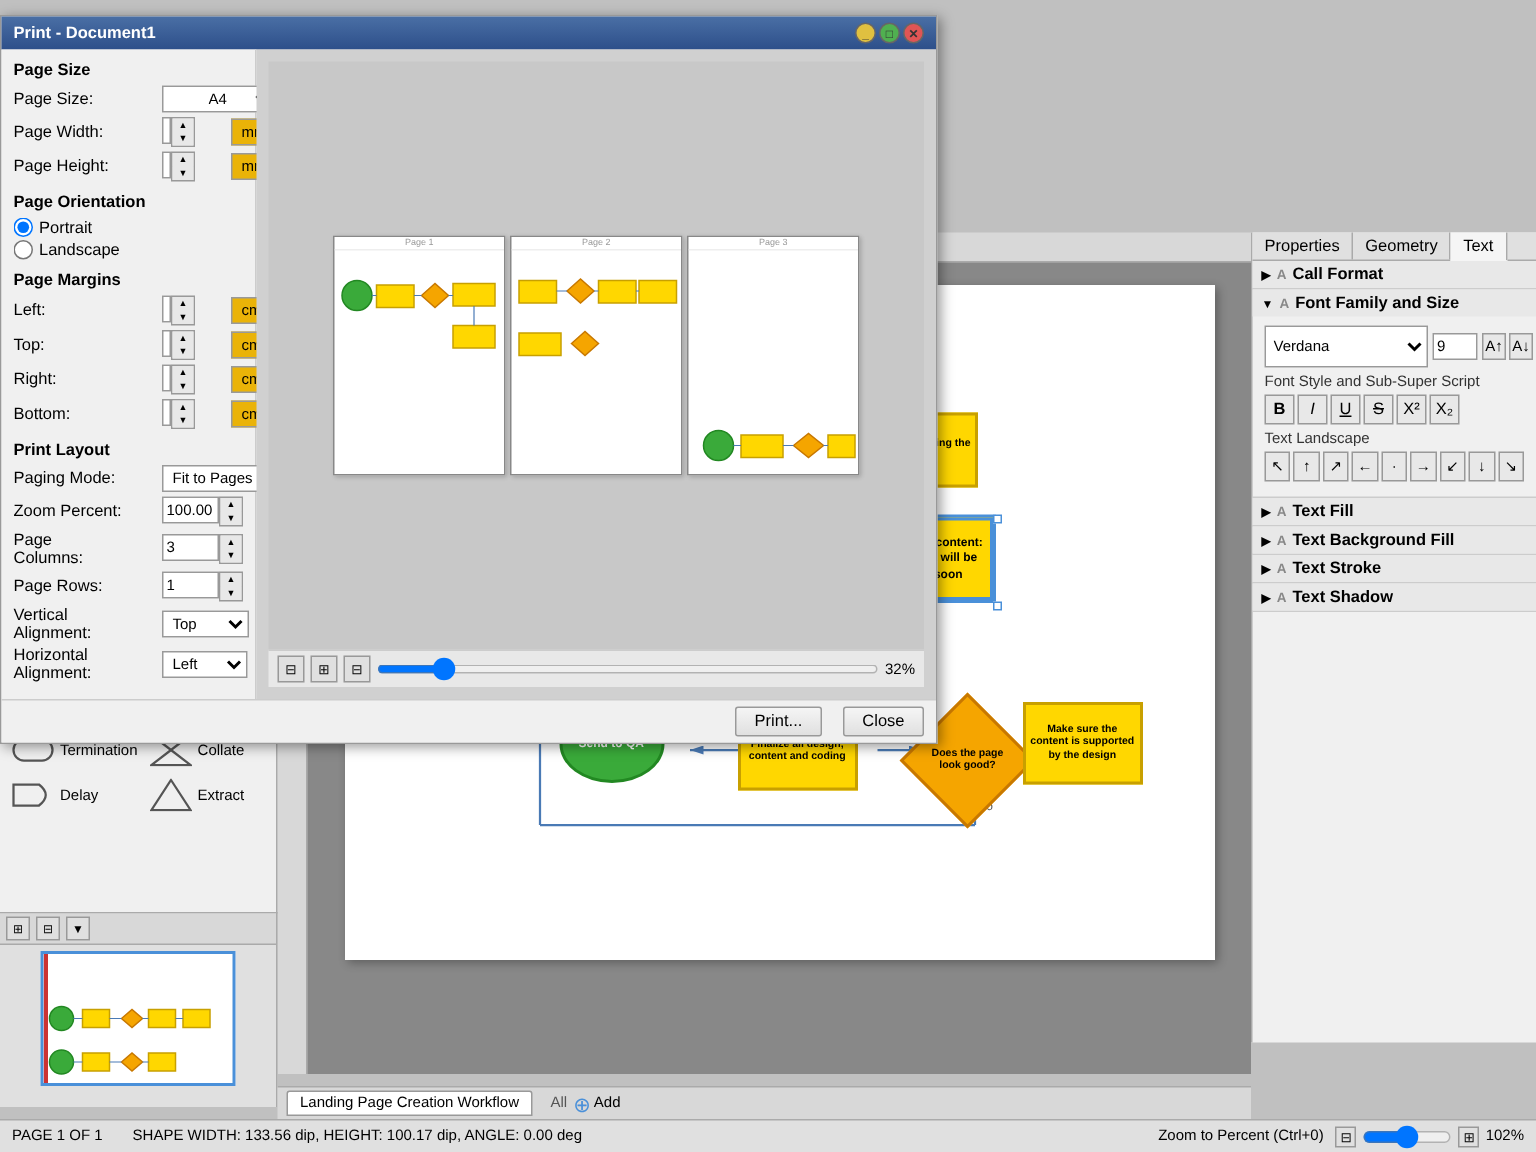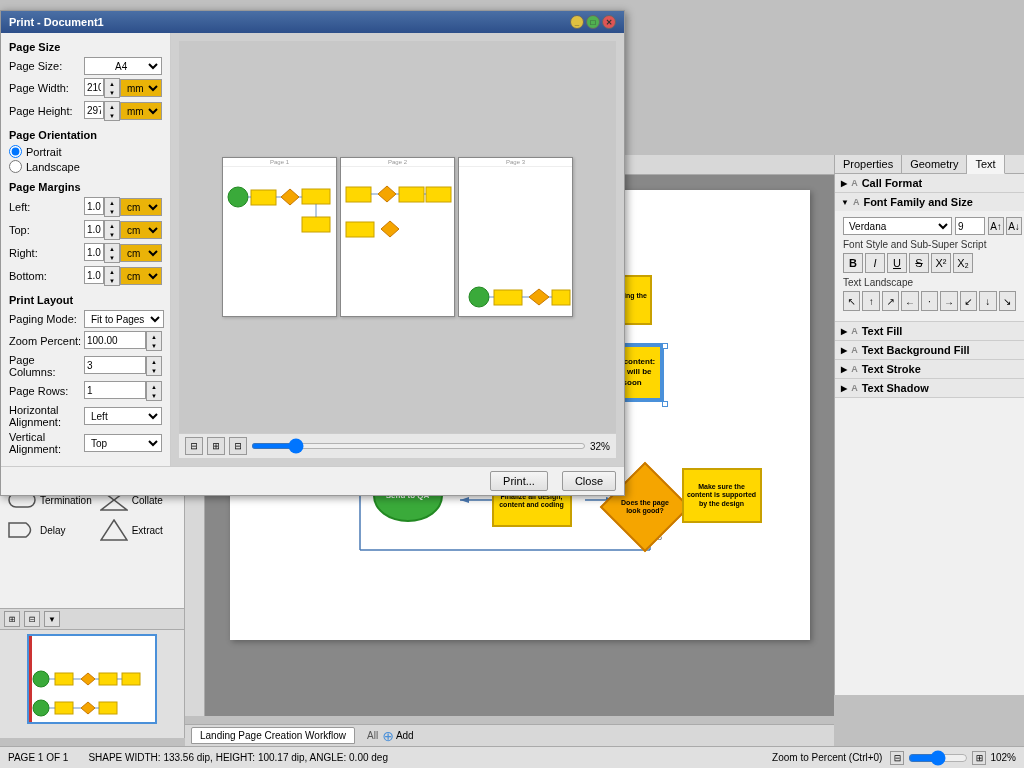--- a/index.html
+++ b/index.html
@@ -53,20 +53,21 @@
       margin-top: 8px;
       font-size: 11px;
     }
     .section-title:first-child { margin-top: 0; }
 
     .form-row {
       display: flex;
       align-items: center;
       margin-bottom: 3px;
       font-size: 11px;
+      gap: 24px;
     }
     .form-row label { width: 75px; flex-shrink: 0; }
     .form-row input[type="text"], .form-row select {
       flex: 1;
       font-size: 10px;
       padding: 1px 2px;
       border: 1px solid #999;
       background: white;
       height: 18px;
     }
@@ -213,21 +214,21 @@
       margin-bottom: 4px;
       font-size: 11px;
       gap: 3px;
     }
     .prop-select {
       flex: 1;
       font-size: 10px;
       padding: 1px;
       border: 1px solid #999;
       background: white;
-      height: 18px;
+      height: 28px;
     }
     .font-size-box {
       width: 30px;
       font-size: 10px;
       padding: 1px 2px;
       border: 1px solid #999;
       background: white;
       height: 18px;
     }
     .text-format-btns { display: flex; gap: 2px; margin-bottom: 4px; }
@@ -920,34 +921,34 @@
         <div class="spinbox">
           <input type="text" value="1" style="">
           <div class="spinbox-btns">
             <button class="spinbox-btn">▲</button>
             <button class="spinbox-btn">▼</button>
           </div>
         </div>
       </div>
 
       <div class="form-row">
+        <label>Vertical Alignment:</label>
+        <select style="flex:1;font-size:10px;border:1px solid #999;height:18px;">
+          <option>Top</option>
+          <option>Middle</option>
+          <option>Bottom</option>
+        </select>
+      </div>
+
+      <div class="form-row">
         <label>Horizontal Alignment:</label>
         <select style="flex:1;font-size:10px;border:1px solid #999;height:18px;">
           <option>Left</option>
           <option>Center</option>
           <option>Right</option>
-        </select>
-      </div>
-
-      <div class="form-row">
-        <label>Vertical Alignment:</label>
-        <select style="flex:1;font-size:10px;border:1px solid #999;height:18px;">
-          <option>Top</option>
-          <option>Middle</option>
-          <option>Bottom</option>
         </select>
       </div>
 
     </div>
 
     <div class="dialog-preview">
       <div class="preview-area">
 
         <div style="display:flex;justify-content:center;align-items:center;height:100%;gap:3px;padding:8px;">
 

